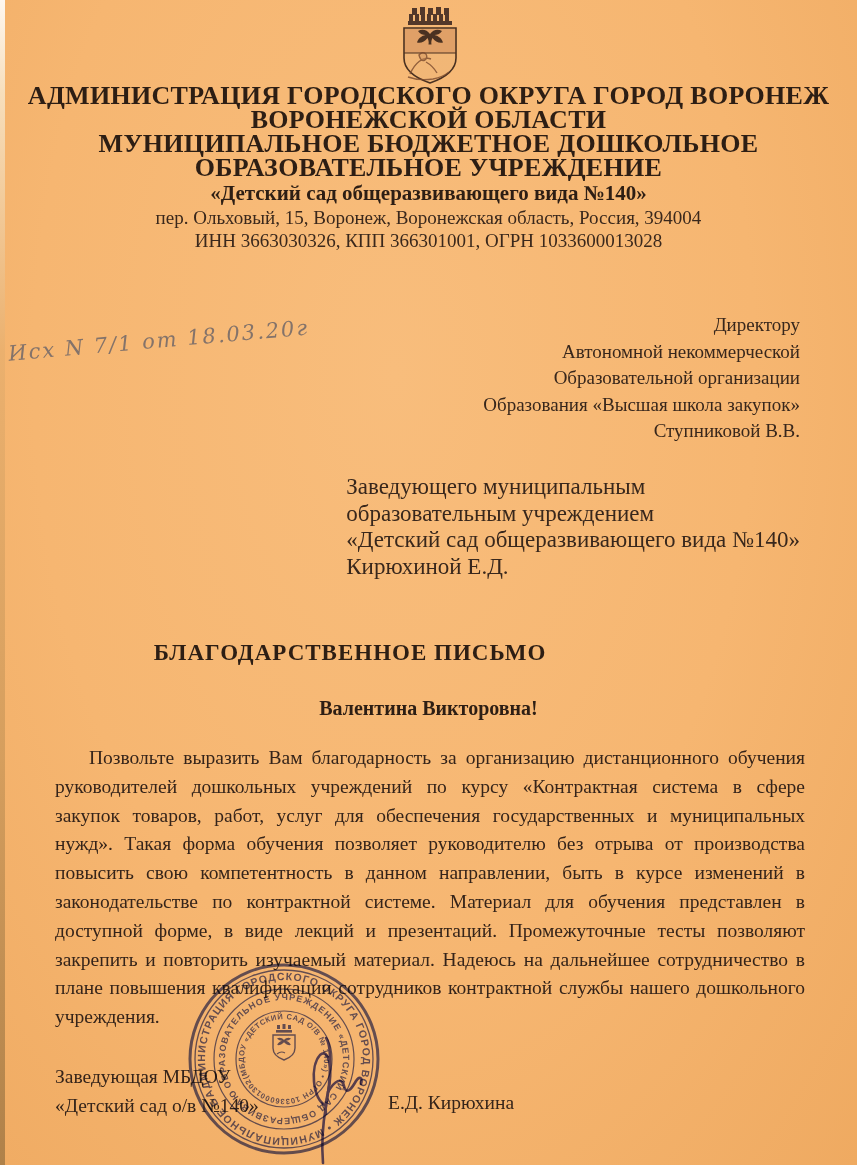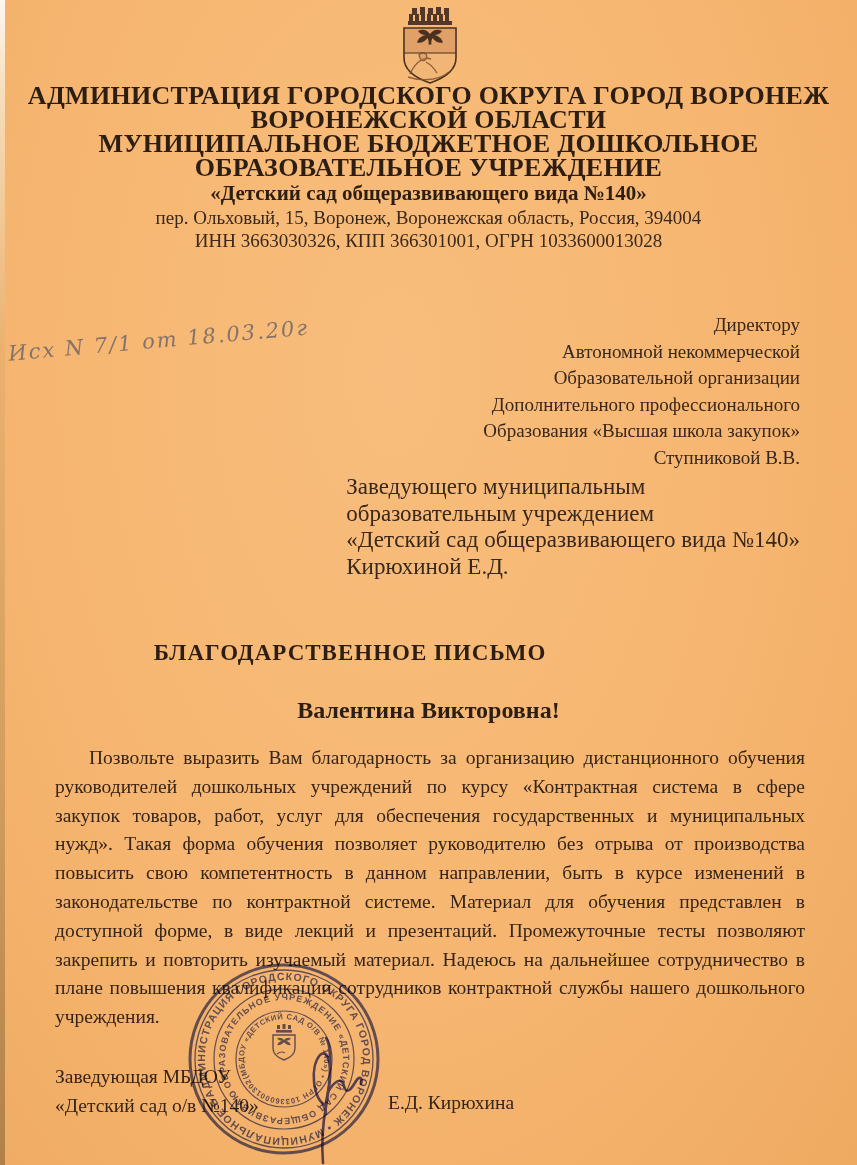--- a/index.html
+++ b/index.html
@@ -28,21 +28,21 @@
     font-family:"DejaVu Serif", serif;font-style:italic;
     font-size:21px;letter-spacing:2px;color:#84736a;white-space:nowrap;
   }
   
   .addressee{position:absolute;right:57px;top:312px;text-align:right;font-size:19px;line-height:26.5px;color:#38271c;}
   .from-block{position:absolute;right:57px;top:474px;text-align:left;font-size:23px;line-height:26.5px;color:#38271c;}
   
   .title{position:absolute;left:0;top:640px;width:700px;text-align:center;
          font-weight:bold;font-size:23px;letter-spacing:1px;color:#2d1e14;}
   .salutation{position:absolute;left:0;top:697px;width:857px;text-align:center;
-         font-weight:bold;font-size:24px;color:#2d1e14;}
+         font-weight:bold;font-size:20px;color:#2d1e14;}
   .body-text{
     position:absolute;left:55px;top:744px;width:750px;
     font-size:19.5px;line-height:28.8px;text-align:justify;text-indent:34px;
     color:#35241a;word-spacing:1.5px;
   }
   
   .sig-left{position:absolute;left:55px;top:1062px;font-size:19.5px;line-height:29px;color:#35241a;}
   .sig-name{position:absolute;left:388px;top:1092px;font-size:19.5px;color:#35241a;}
   
   .stamp-svg{position:absolute;left:185px;top:960px;width:198px;height:198px;
@@ -96,21 +96,20 @@
     <div class="addr-line">пер. Ольховый, 15, Воронеж, Воронежская область, Россия, 394004</div>
     <div class="addr-line">ИНН 3663030326, КПП 366301001, ОГРН 1033600013028</div>
   </div>
 
   <div class="outgoing">Исх N 7/1 от 18.03.20г</div>
 
   <div class="addressee">
     <div>Директору</div>
     <div>Автономной некоммерческой</div>
     <div>Образовательной организации</div>
-    <div>Дополнительного профессионального</div>
     <div>Образования «Высшая школа закупок»</div>
     <div>Ступниковой В.В.</div>
   </div>
 
   <div class="from-block">
     <div>Заведующего муниципальным</div>
     <div>образовательным учреждением</div>
     <div>«Детский сад общеразвивающего вида №140»</div>
     <div>Кирюхиной Е.Д.</div>
   </div>

